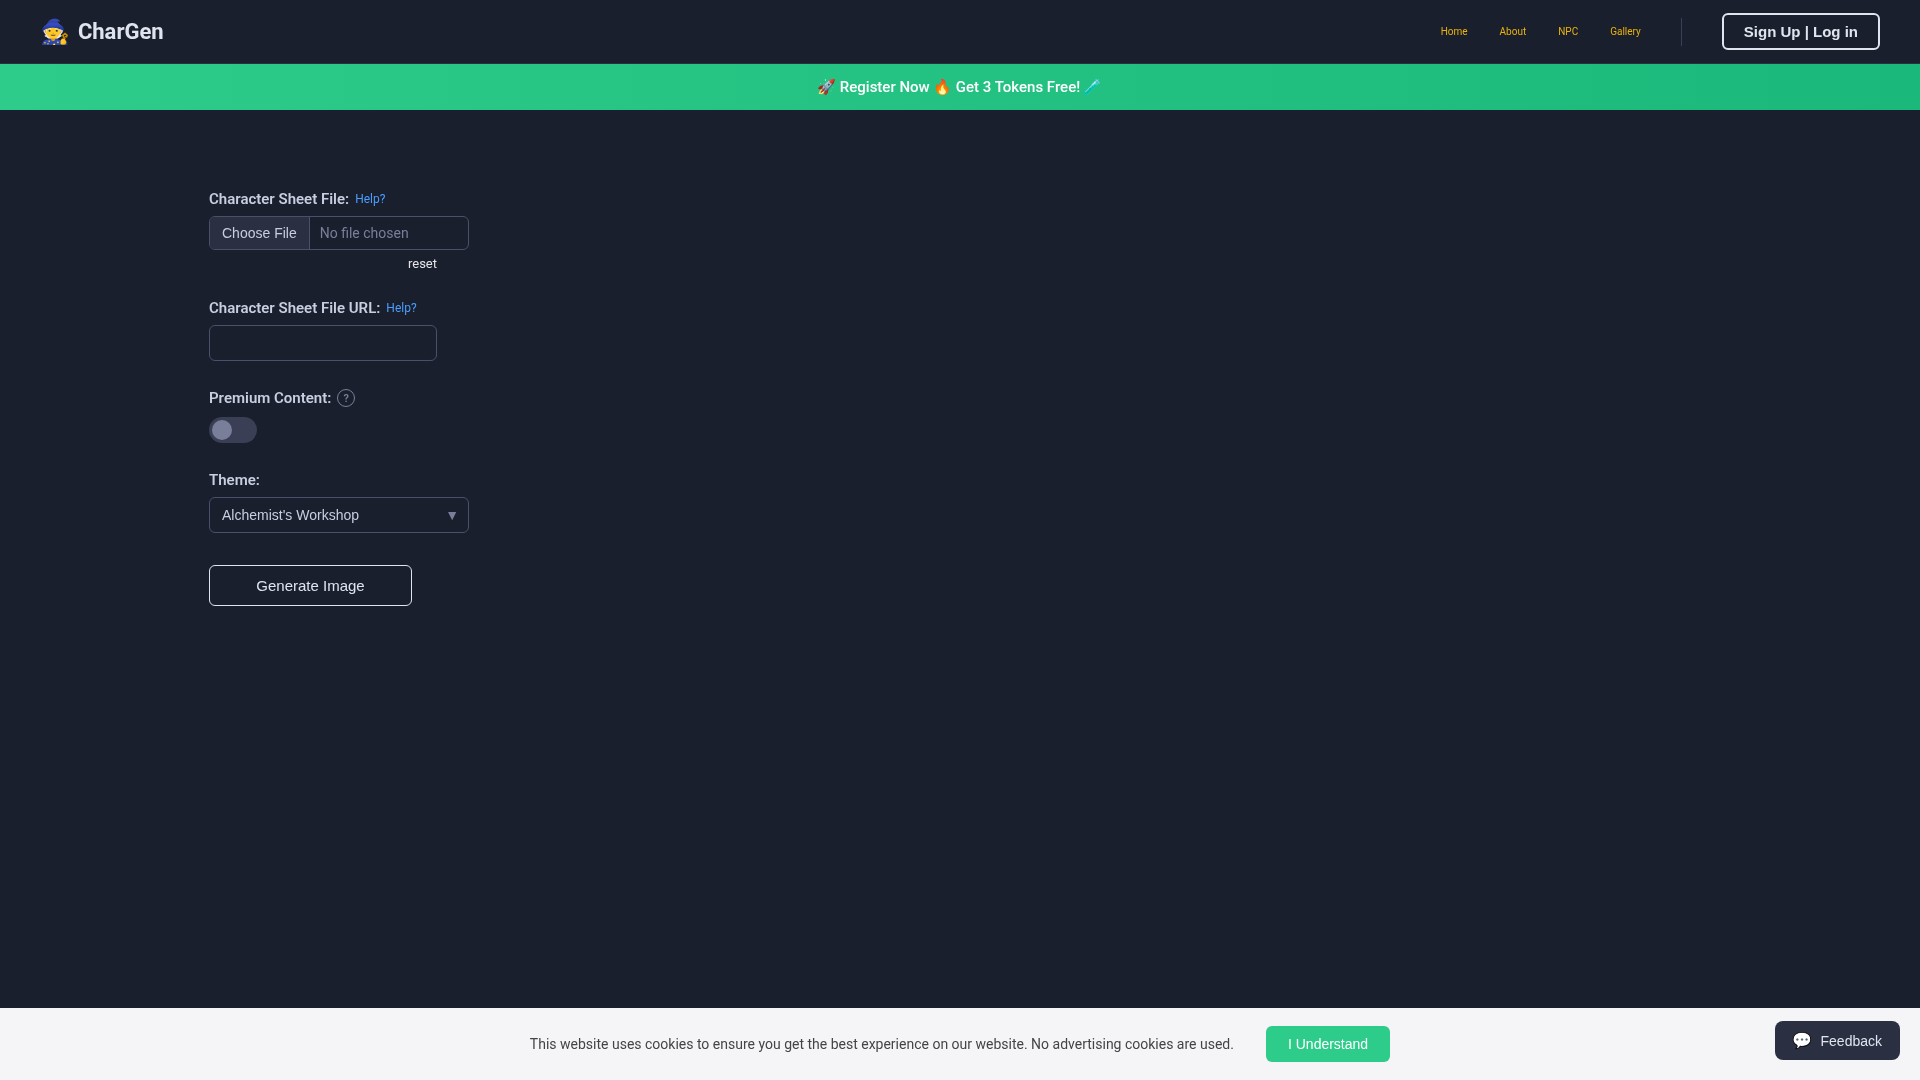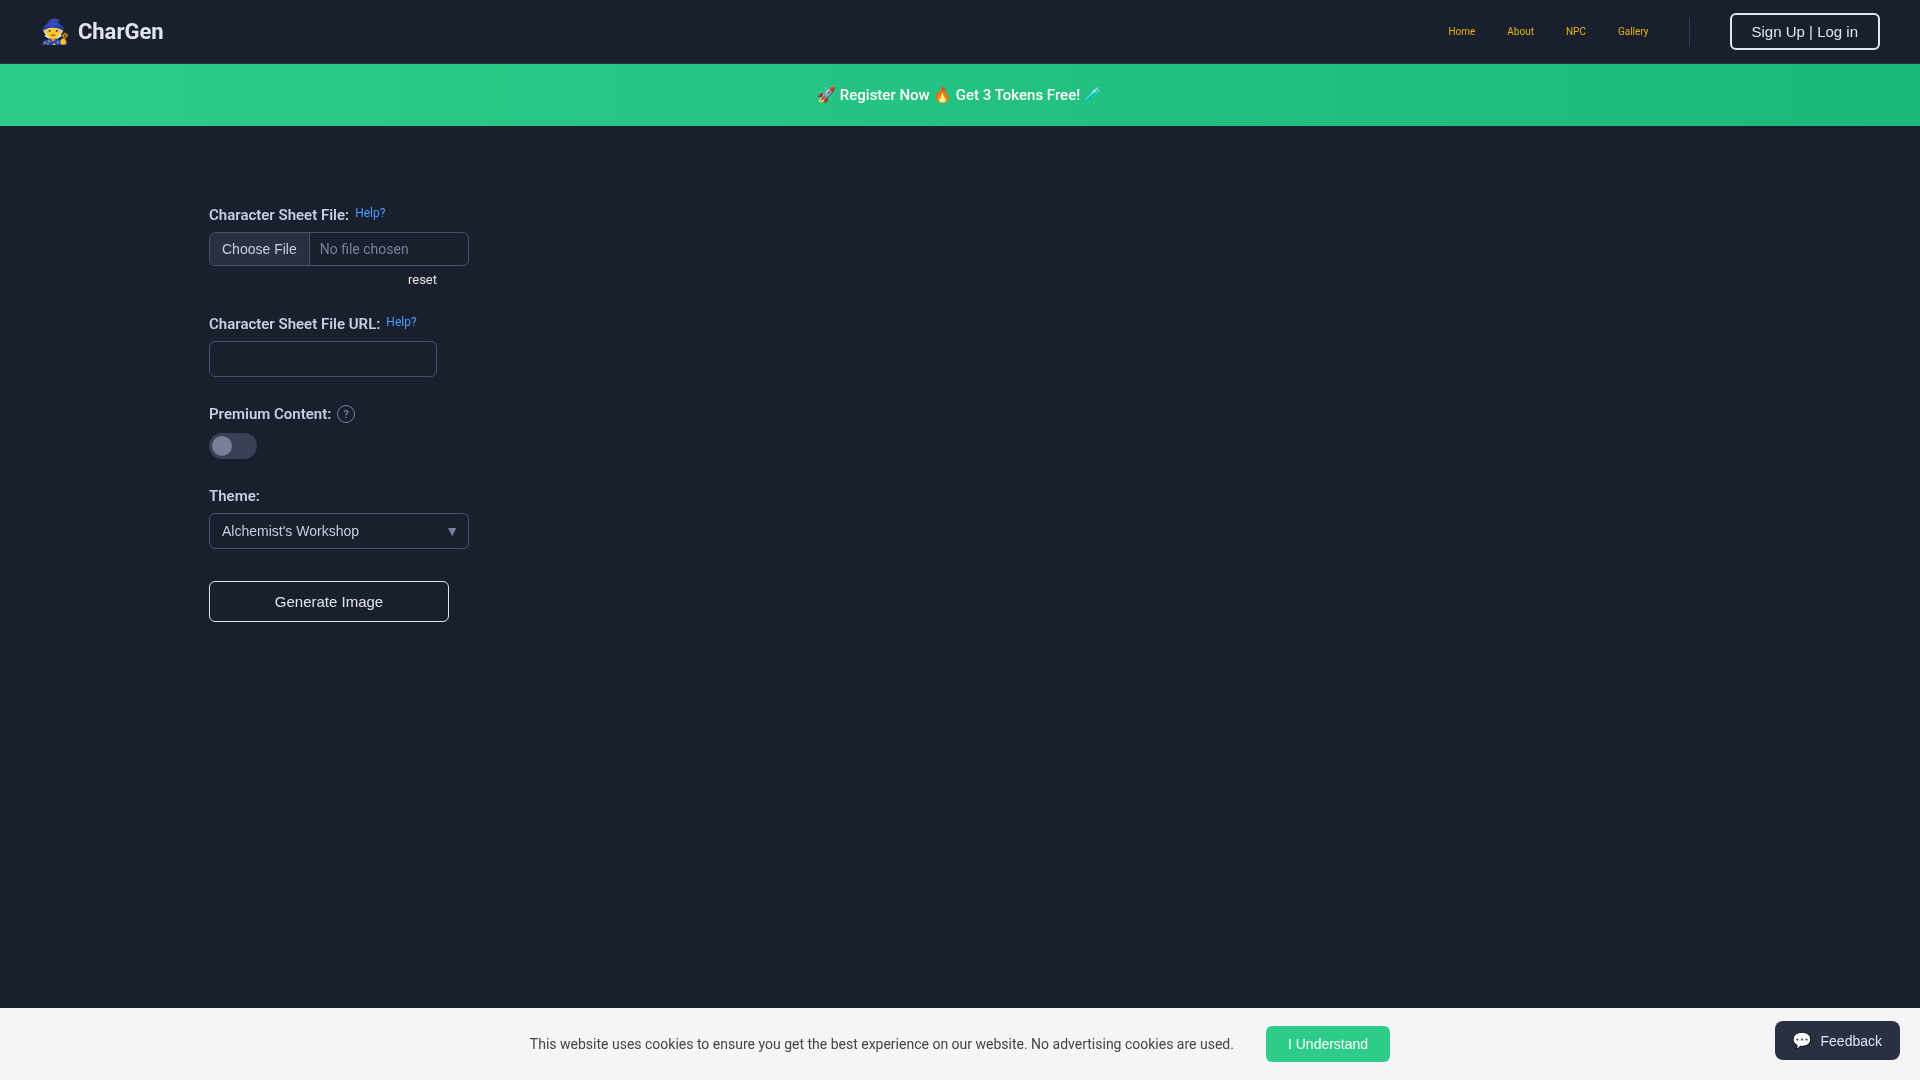--- a/index.html
+++ b/index.html
@@ -58,28 +58,28 @@
     }
 
     .signup-btn {
       border: 2px solid #e0e4ef;
       background: transparent;
       color: #e0e4ef;
       padding: 8px 20px;
       border-radius: 6px;
       font-size: 15px;
       cursor: pointer;
-      font-weight: 400;
+      font-weight: 700;
     }
 
     
     .banner {
       background: linear-gradient(90deg, #2ecc8a, #1ab87a);
       text-align: center;
-      padding: 22px;
+      padding: 14px;
       font-size: 15px;
       color: #fff;
       font-weight: 500;
     }
 
     
     .main {
       padding: 80px 40px 40px 209px;
     }
 
@@ -90,20 +90,21 @@
     .field-group {
       margin-bottom: 28px;
     }
 
     .field-label {
       font-size: 15px;
       font-weight: 600;
       color: #c8cde0;
       margin-bottom: 8px;
       display: flex;
+      align-items: center;
       gap: 6px;
     }
 
     .help-link {
       color: #4a9eff;
       font-size: 12px;
       font-weight: 400;
       cursor: pointer;
       text-decoration: none;
     }
@@ -242,21 +243,21 @@
       position: absolute;
       right: 10px;
       top: 50%;
       transform: translateY(-50%);
       pointer-events: none;
       color: #7a7f99;
       font-size: 14px;
     }
 
     .generate-btn {
-      width: 240px;
+      width: 203px;
       background: transparent;
       border: 1.5px solid #e0e4ef;
       border-radius: 6px;
       color: #e0e4ef;
       padding: 11px;
       font-size: 15px;
       font-weight: 500;
       cursor: pointer;
       text-align: center;
       margin-top: 4px;

